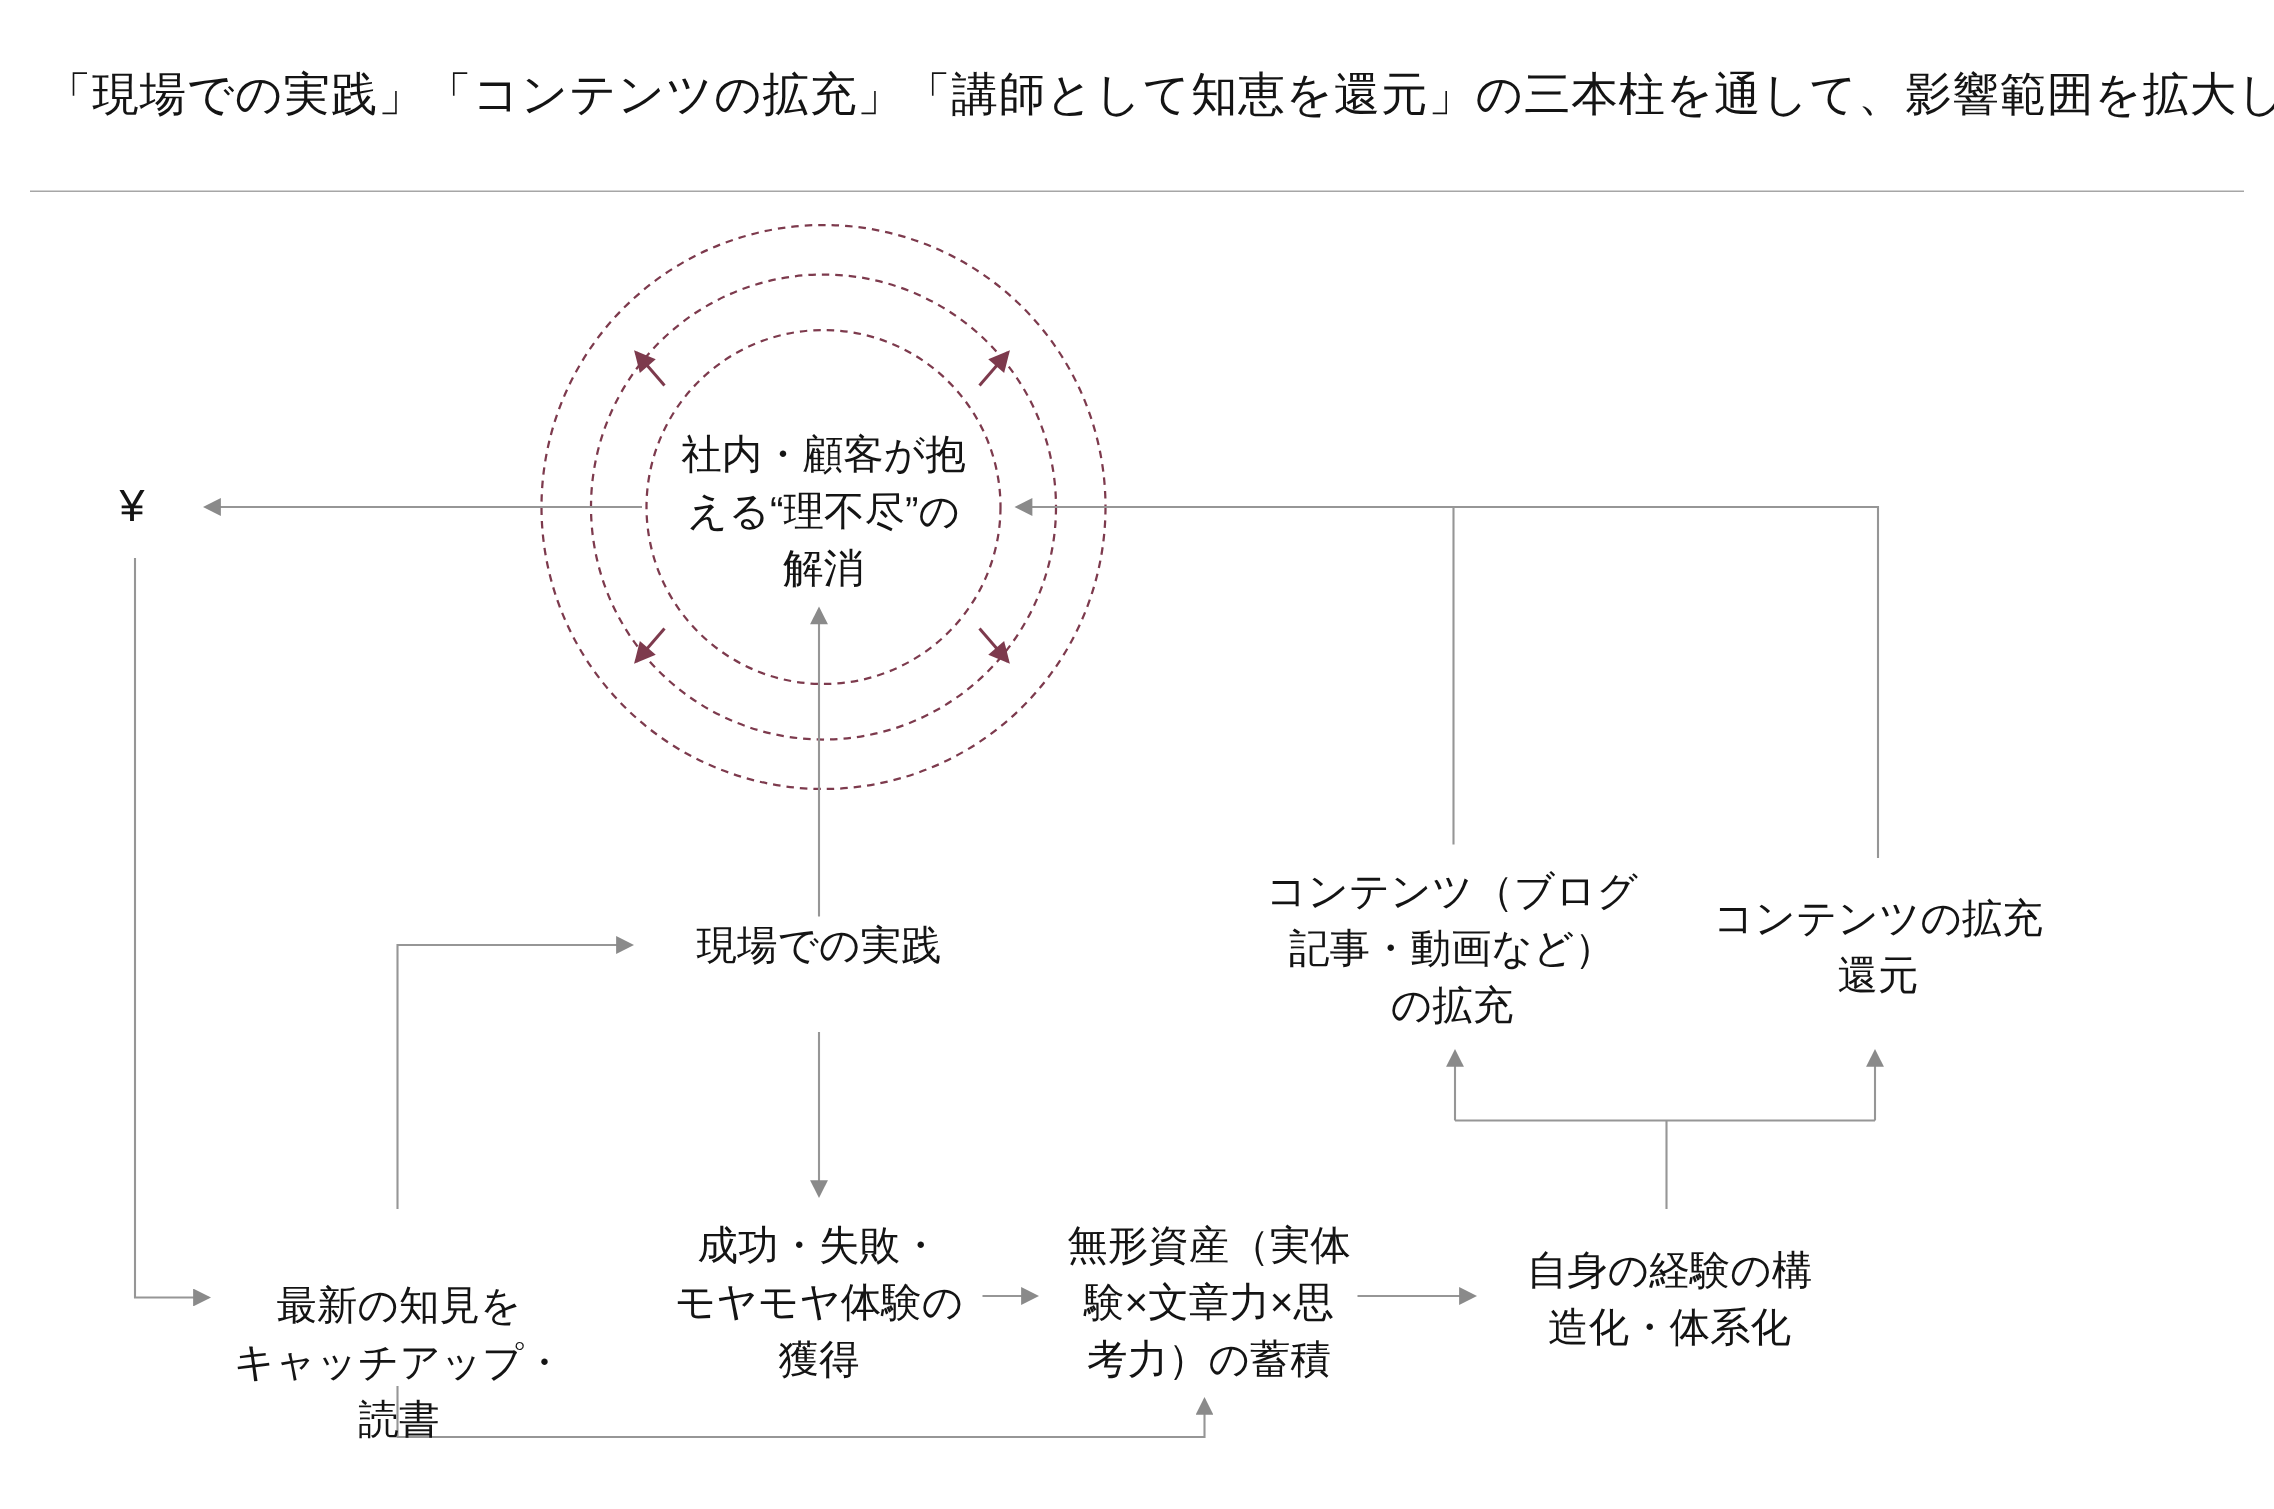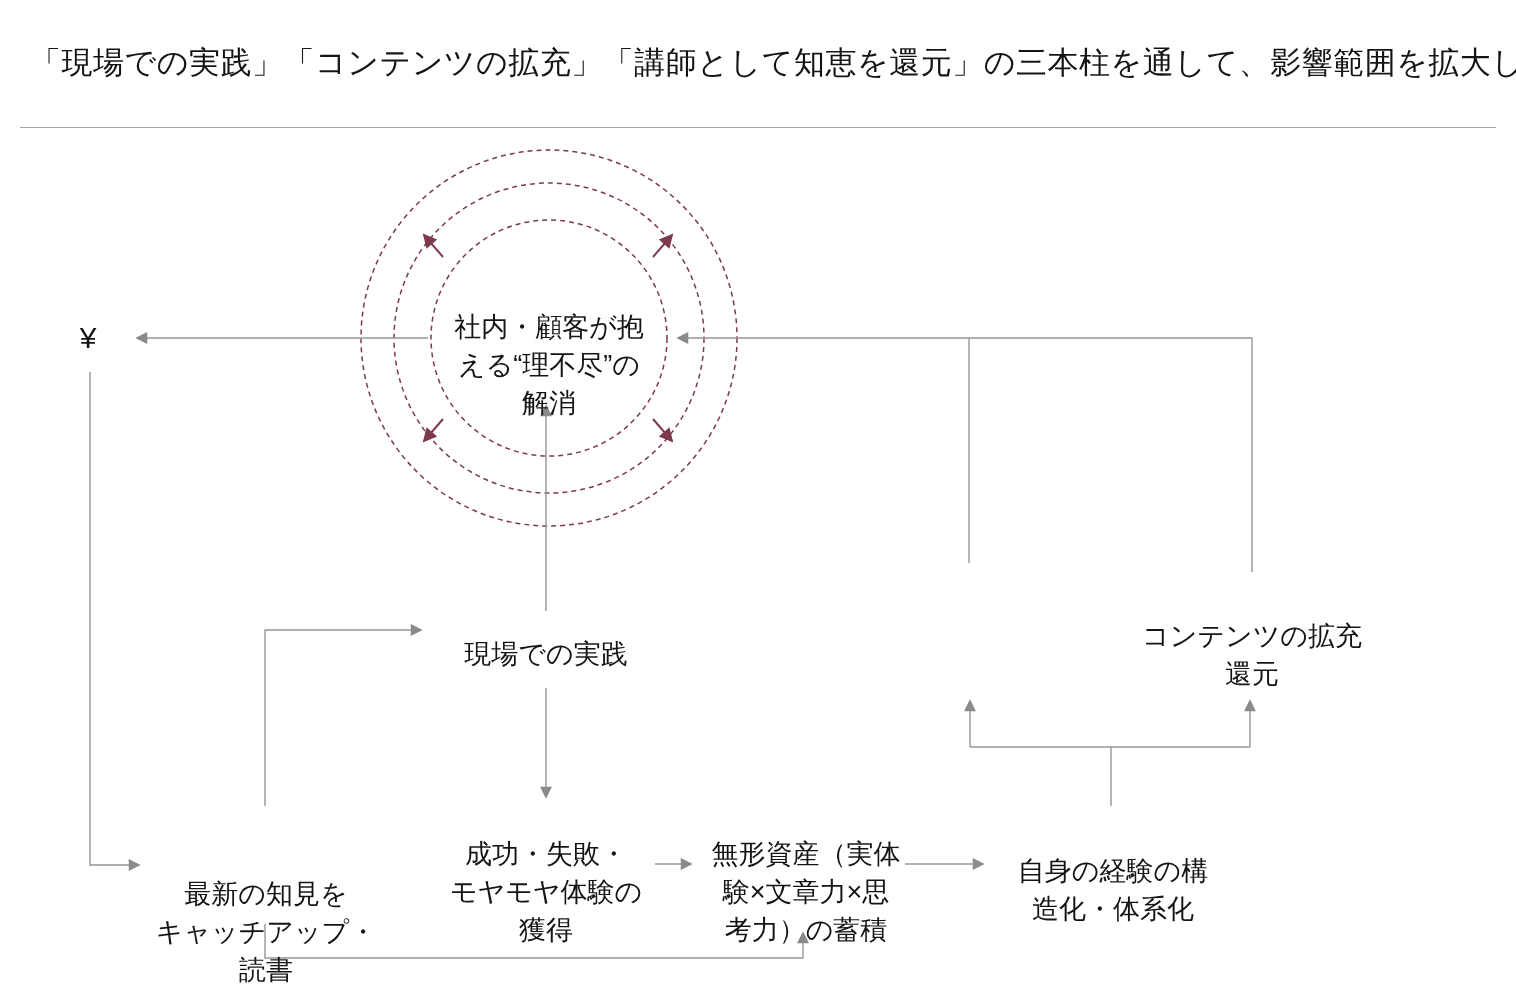--- a/index.html
+++ b/index.html
@@ -24,21 +24,21 @@
     color:var(--text-black);white-space:nowrap;
   }
   .divider{
     position:absolute;left:20px;top:127px;width:1476px;height:0;
     border-top:1px solid var(--divider-gray);
   }
   .diagram-svg{position:absolute;left:0;top:0;}
   .node{
     position:absolute;transform:translate(-50%,-50%);
     font-size:27px;line-height:38px;text-align:center;
-    white-space:pre-line;color:var(--text-black);margin-top:24px;
+    white-space:pre-line;color:var(--text-black);
   }
   .yen{
     position:absolute;transform:translate(-50%,-50%);
     font-size:30px;color:var(--text-black);
   }
 </style>
 </head>
 <body>
 
 <div class="stage">
@@ -98,20 +98,23 @@
   </svg>
 
   <div class="yen" style="left:88px;top:338px">¥</div>
 
   <div class="node" style="left:549px;top:341px">社内・顧客が抱
 える“理不尽”の
 解消</div>
 
   <div class="node" style="left:546px;top:630px">現場での実践</div>
 
+  <div class="node" style="left:968px;top:632px">コンテンツ（ブログ
+記事・動画など）
+の拡充</div>
 
   <div class="node" style="left:1252px;top:631px">コンテンツの拡充
 還元</div>
 
   <div class="node" style="left:266px;top:908px">最新の知見を
 キャッチアップ・
 読書</div>
 
   <div class="node" style="left:546px;top:868px">成功・失敗・
 モヤモヤ体験の

